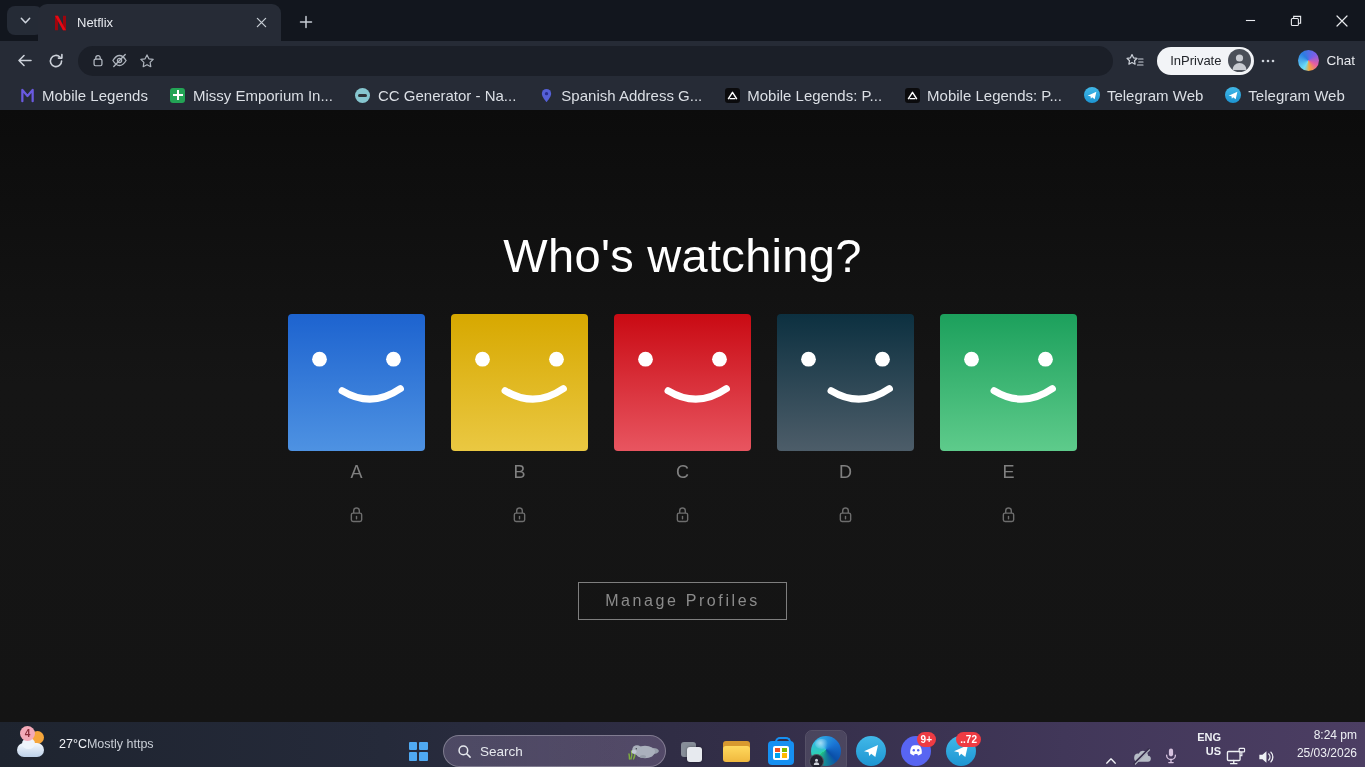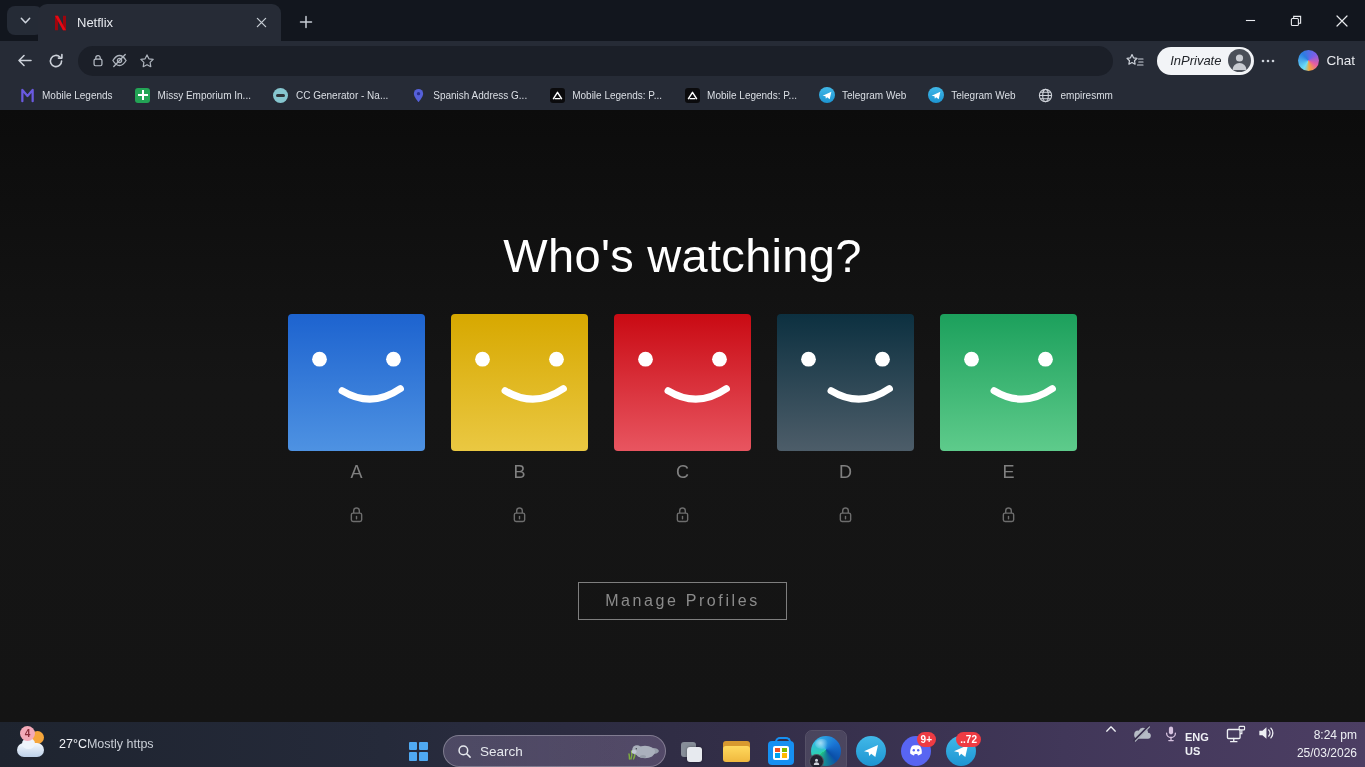--- a/index.html
+++ b/index.html
@@ -32,36 +32,36 @@
   .addr-lock { color:#b7bdc6; display:flex; }
   .url { margin-left:9px; font-size:13.5px; white-space:nowrap; overflow:hidden; flex:1; }
   .url .dim { color:#9aa0a8; }
   .url .domain { color:#eceef1; font-weight:700; }
   .addr-icon { width:28px; height:26px; border-radius:6px; background:transparent; border:none; color:#aeb4bd;
     display:flex; align-items:center; justify-content:center; cursor:pointer; }
   .fav-hub { width:32px; height:32px; border-radius:6px; background:transparent; border:none; color:#ccd1d9;
     display:flex; align-items:center; justify-content:center; cursor:pointer; }
   .inprivate { height:28px; margin-left:6px; background:#f2f4f7; border-radius:14px; border:none;
     display:flex; align-items:center; gap:7px; padding:0 3px 0 13px; cursor:pointer; }
-  .inprivate-label { font-size:13px; color:#23262b;font-style:italic; }
+  .inprivate-label { font-size:13px; color:#23262b; }
   .inprivate-avatar { width:23px; height:23px; border-radius:50%; background:#4a4f58;
     display:flex; align-items:center; justify-content:center; color:#d5d9de; overflow:hidden; }
   .dots-btn { width:30px; height:30px; margin-left:6px; border:none; background:transparent; color:#ccd1d9;
     font-size:17px; letter-spacing:1px; cursor:pointer; }
   .chat-btn { display:flex; align-items:center; gap:7px; margin-left:8px; background:transparent; border:none; cursor:pointer; }
   .copilot { width:21px; height:21px; border-radius:50%;
     background:conic-gradient(from 210deg,#6ee0f7,#2a7de1 30%,#7a5fe8 55%,#e85da0 75%,#f2a93b 90%,#6ee0f7); }
   .chat-label { font-size:13.5px; color:#e8eaee; }
 
   
   .bookmarks { position:absolute; left:0; top:80px; width:100%; height:30px; background:#262b36;
     display:flex; align-items:center; padding-left:8px; }
   .bm { display:flex; align-items:center; gap:7px; padding:3px 11px; border-radius:5px; background:transparent;
     border:none; cursor:pointer; }
-  .bm-label { font-size:10px; color:#dbdfe5; white-space:nowrap; }
+  .bm-label { font-size:15px; color:#dbdfe5; white-space:nowrap; }
   .fav { width:16px; height:16px; display:flex; align-items:center; justify-content:center; flex:none; }
   .fav-missy { width:15px; height:15px; border-radius:3px; background:#23a455; position:relative; }
   .fav-missy::before, .fav-missy::after { content:""; position:absolute; background:#fff; }
   .fav-missy::before { left:6.5px; top:2.5px; width:2px; height:10px; }
   .fav-missy::after { left:2.5px; top:6.5px; width:10px; height:2px; }
   .fav-ccgen { width:15px; height:15px; border-radius:50%; background:#86c6cf; position:relative; }
   .fav-ccgen::before { content:""; position:absolute; left:3px; top:6px; width:9px; height:3px; border-radius:2px; background:#2e3338; }
   .fav-mlblack { width:15px; height:15px; border-radius:3px; background:#0b0b0d; display:flex; align-items:center; justify-content:center; color:#fff; }
   .fav-tg { width:16px; height:16px; border-radius:50%; background:linear-gradient(180deg,#41b8e8,#1d95d2);
     display:flex; align-items:center; justify-content:center; }
@@ -136,21 +136,21 @@
     display:flex; align-items:center; justify-content:center; }
   .app-badge { position:absolute; top:1px; right:0; min-width:17px; height:15px; border-radius:8px; padding:0 4px;
     background:var(--badge-red,#ee3b43); color:#fff; font-size:10px; font-weight:700;
     display:flex; align-items:center; justify-content:center; z-index:3; }
   .ind-pill { position:absolute; bottom:1px; left:50%; transform:translateX(-50%); width:18px; height:3px;
     border-radius:2px; background:var(--edge-underline,#c77fd4); }
   .ind-dash { position:absolute; bottom:1px; left:50%; transform:translateX(-50%); width:10px; height:3px;
     border-radius:2px; background:#9aa0a6; }
   .tray { position:absolute; right:0; top:0; height:45px; display:flex; align-items:center; padding-right:8px; }
   .tray-btn { height:40px; border-radius:4px; background:transparent; border:none; color:#eef0f4;
-    display:flex; align-items:flex-start; justify-content:center; cursor:pointer; }
+    display:flex; align-items:flex-end; justify-content:center; cursor:pointer; }
   .lang { flex-direction:column; line-height:1.25; font-size:11px; font-weight:700; color:#eef0f4; width:36px; }
   .clock { flex-direction:column; align-items:flex-end; line-height:1.45; font-size:12px; color:#eef0f4; width:76px; }
 
   svg { display:block; }
 </style>
 </head>
 <body>
 
 <div class="screen">
 

